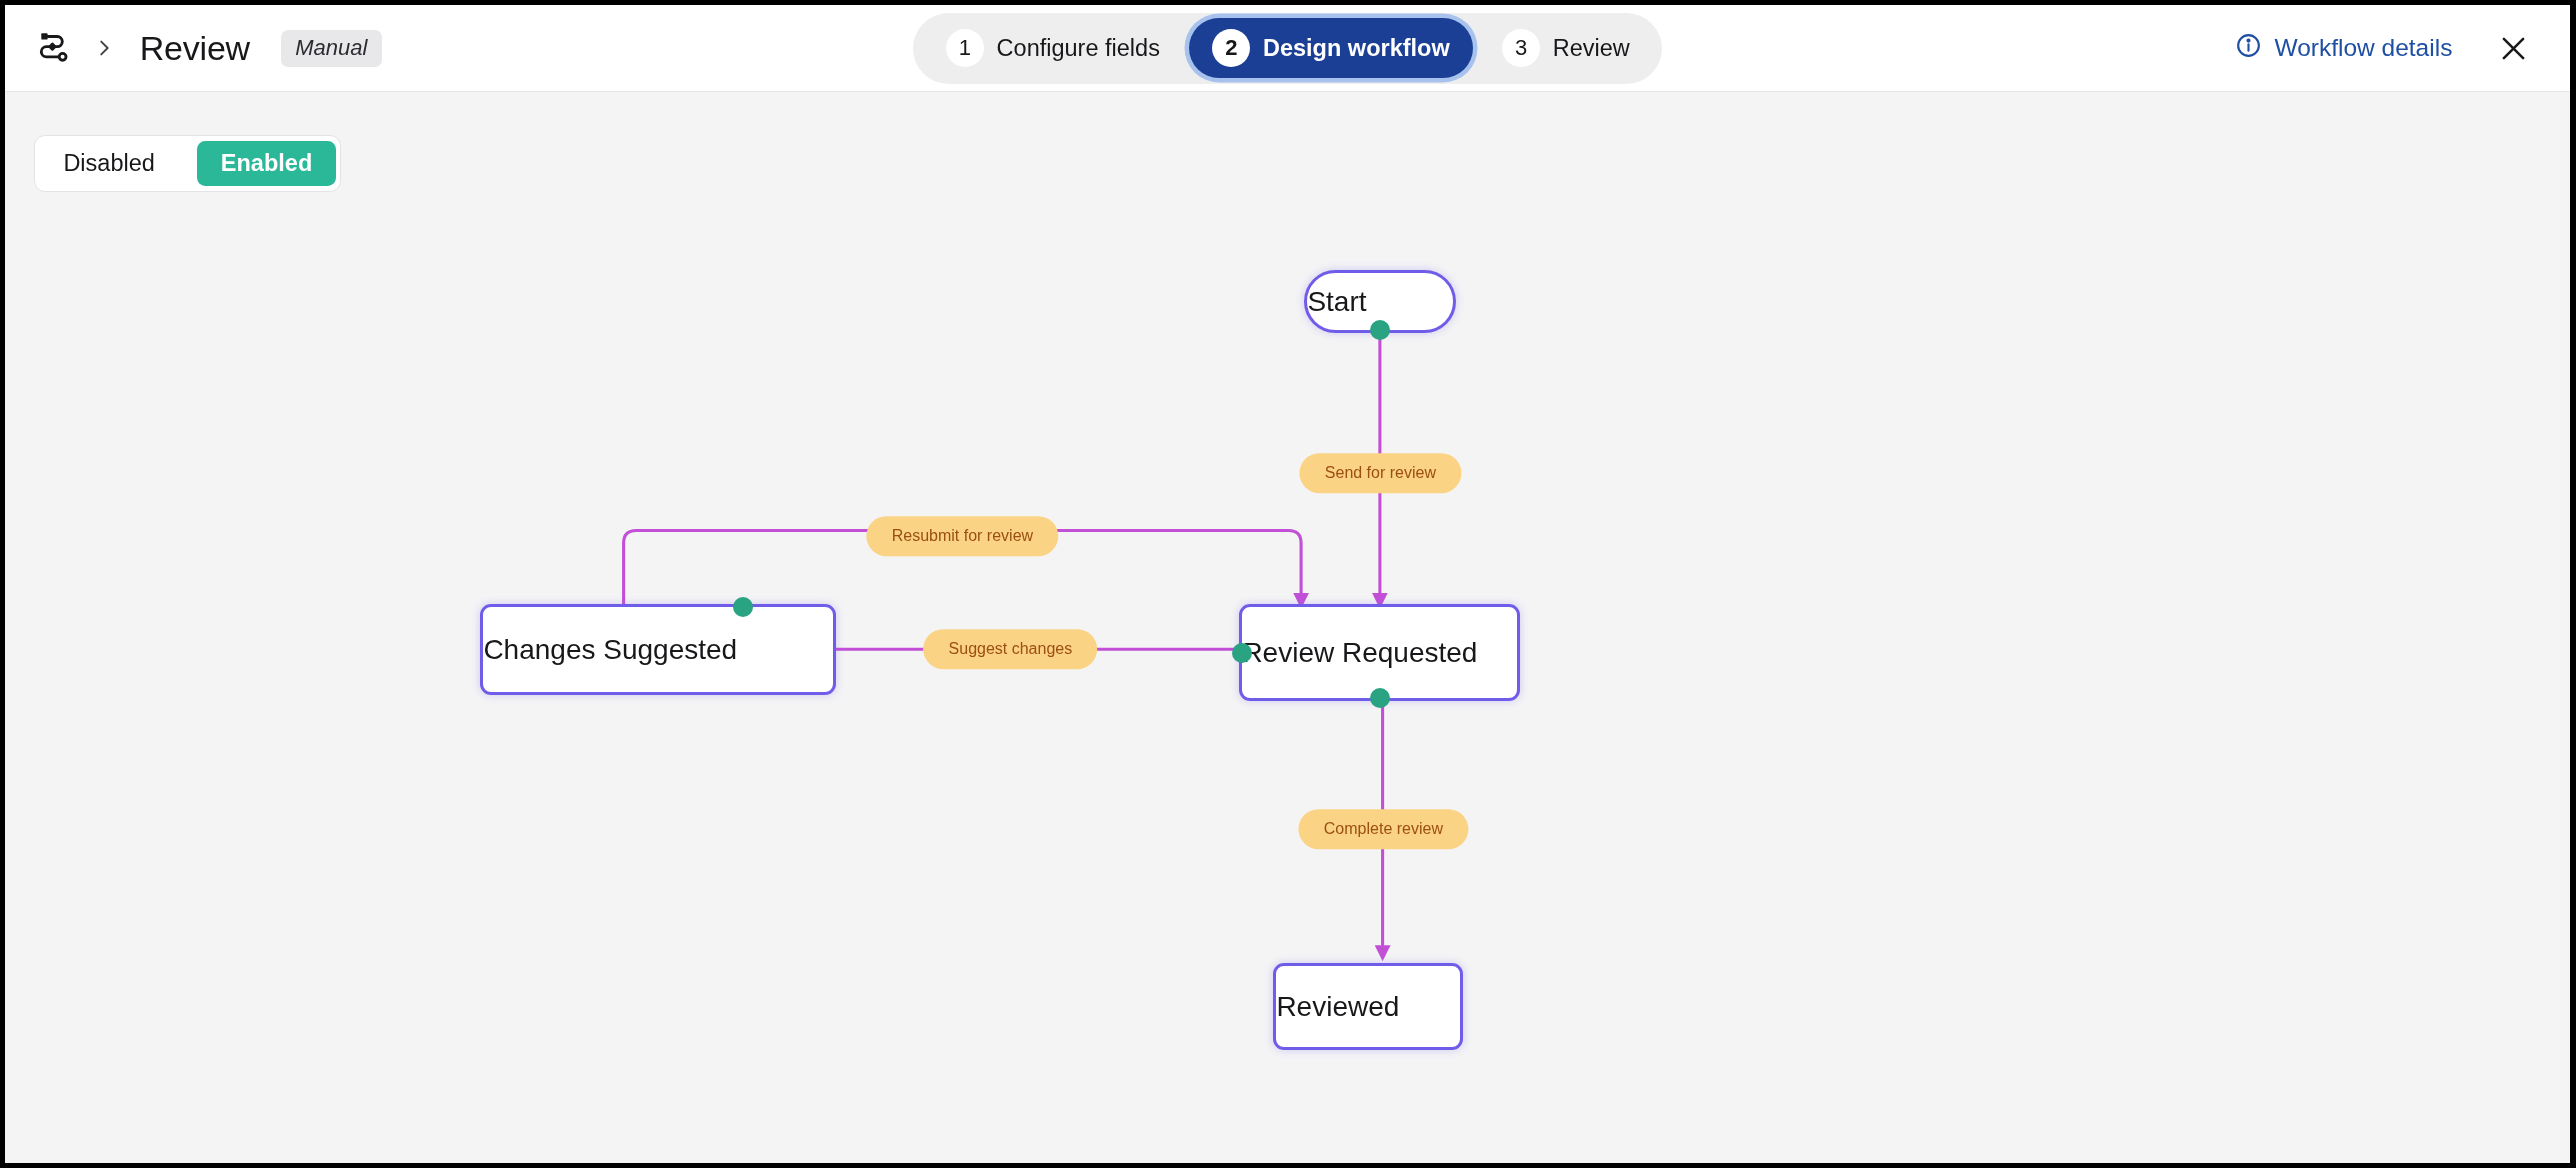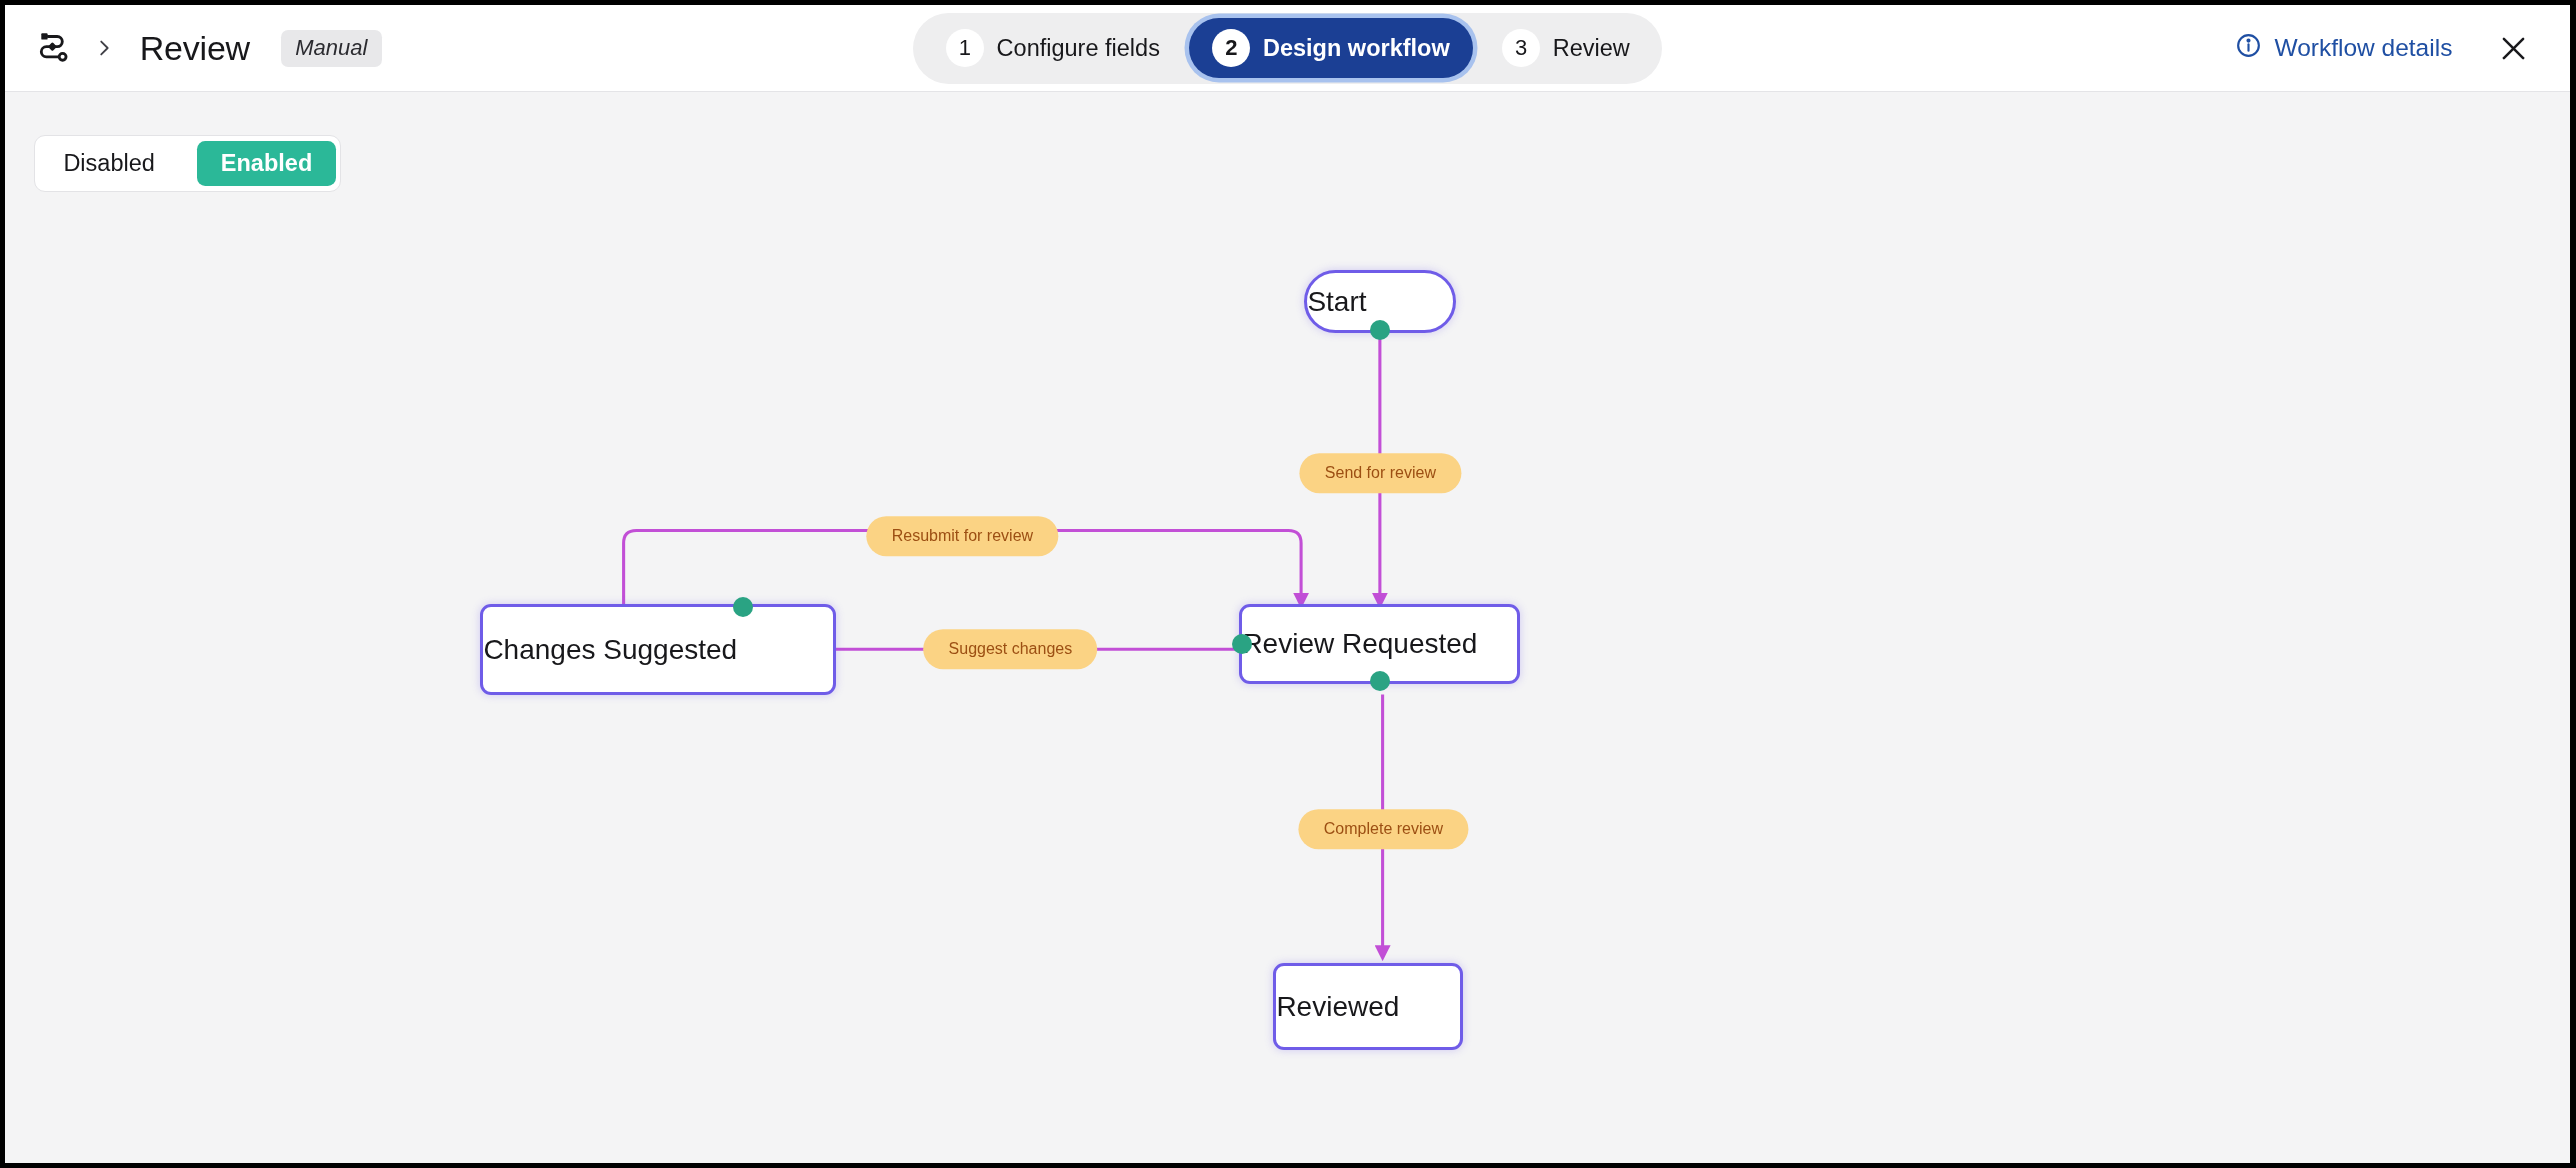--- a/index.html
+++ b/index.html
@@ -333,21 +333,21 @@
         <path d="M 683 565 L 683 498 Q 683 484 697 484 L 1417 484 Q 1431 484 1431 498 L 1431 566" fill="none" stroke="#c24fd6" stroke-width="3.4" marker-end="url(#arrow)"></path>
 
         <path d="M 1521 665 L 1521 955" fill="none" stroke="#c24fd6" stroke-width="3.4" marker-end="url(#arrow)"></path>
       </svg>
 
       <div class="node pill" style="left:1299px; top:178px; width:152px; height:63px;">
         <span>Start</span>
         <span class="handle bottom"></span>
       </div>
 
-      <div class="node rect" style="left:1234px; top:512px; width:281px; height:80px;">
+      <div class="node rect" style="left:1234px; top:512px; width:281px; height:97px;">
         <span>Review Requested</span>
         <span class="handle left"></span>
         <span class="handle bottom"></span>
       </div>
 
       <div class="node rect" style="left:475px; top:512px; width:356px; height:91px;">
         <span>Changes Suggested</span>
         <span class="handle top" style="left:260px;"></span>
       </div>
 

